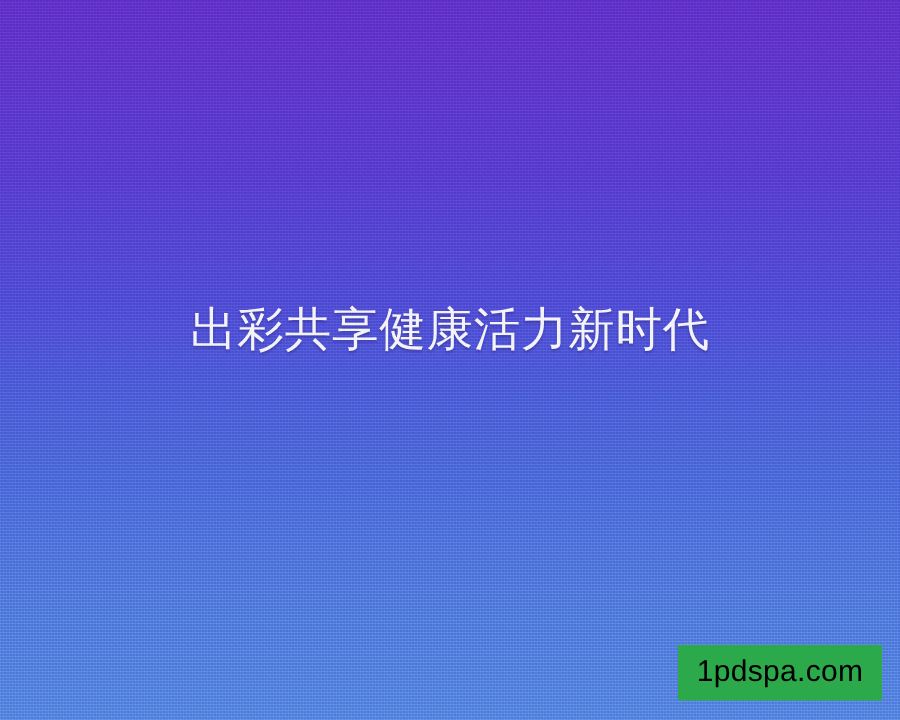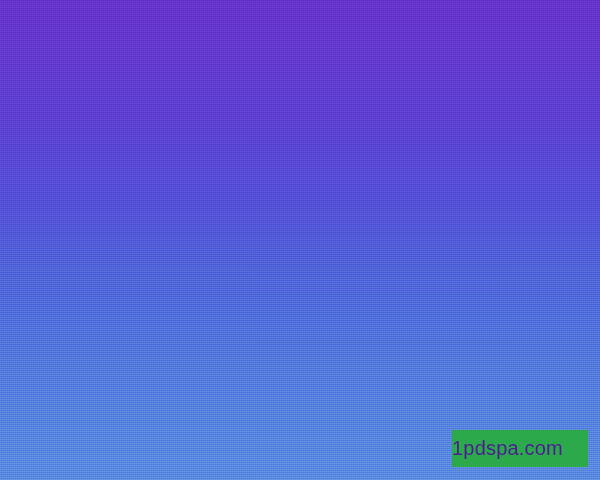--- a/index.html
+++ b/index.html
@@ -72,36 +72,38 @@
   .headline .line { display: block; }
 
   
   .watermark {
     position: absolute;
     left: 452px;
     top: 430px;
     width: 136px;
     height: 37px;
     background: #2ca94b;
-    color: #4c1d95;
+    color: #000000;
     display: flex;
     align-items: center;
+    justify-content: center;
     font-size: 20px;
     letter-spacing: .2px;
     font-weight: 400;
   }
 </style>
 </head>
 <body>
 
 <div class="stage">
 
   <div class="backdrop"></div>
   <div class="noise"></div>
 
   <div class="headline">
+    <span class="line">出彩共享健康活力新时代</span>
   </div>
 
   <div class="watermark">
     <span>1pdspa.com</span>
   </div>
 
 </div>
 
 </body></html>

